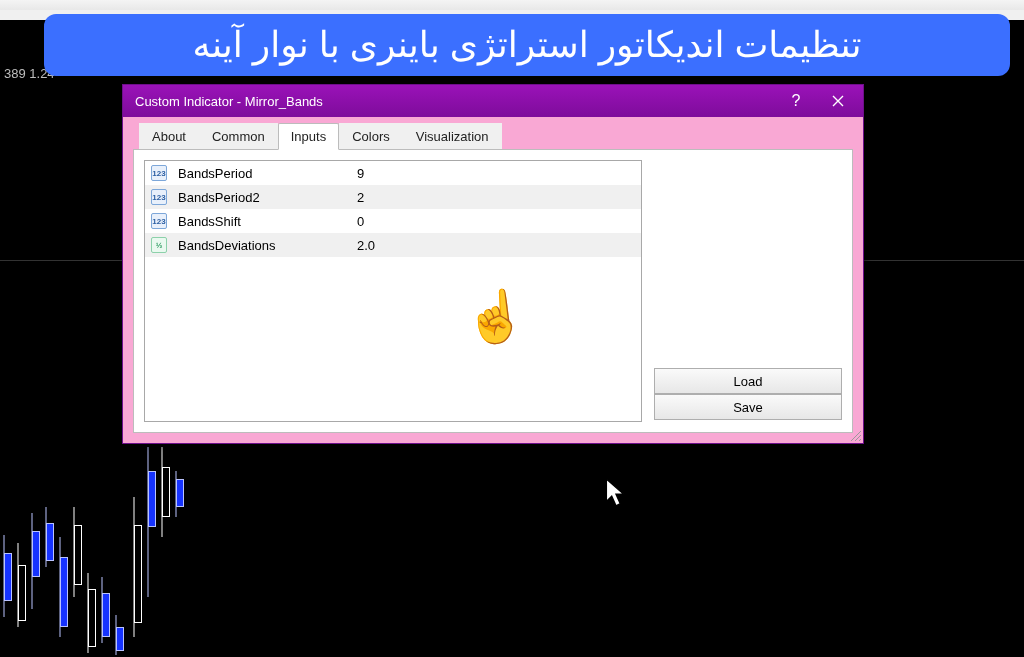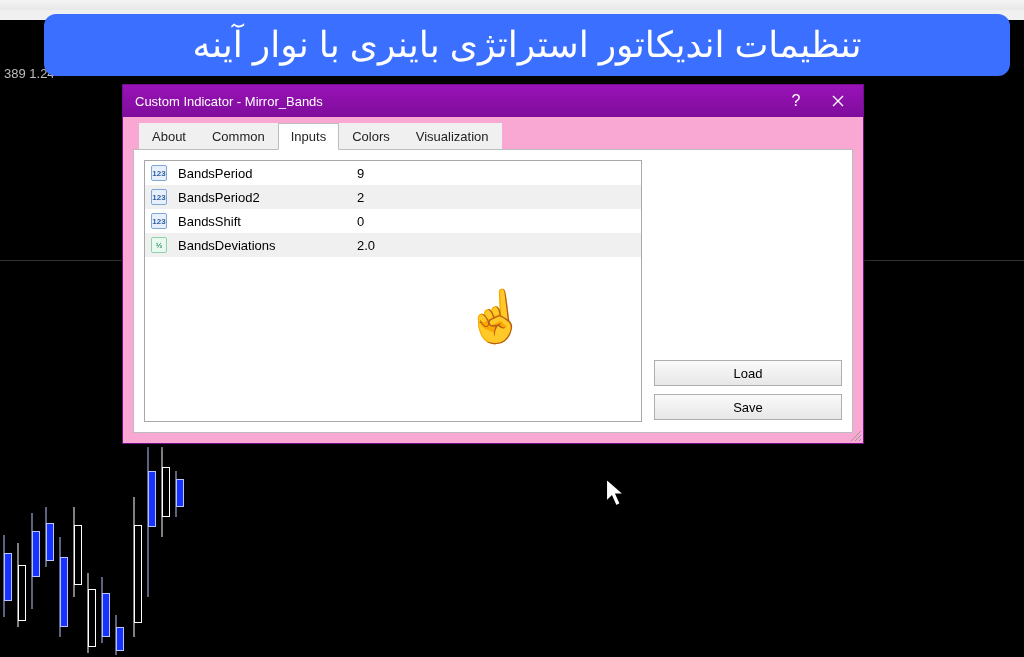--- a/index.html
+++ b/index.html
@@ -205,21 +205,21 @@
     font-size: 8px;
     color: #2c5fa3;
     font-weight: bold;
   }
   .var-icon.dbl { color:#2c9a5f; border-color:#8cd1aa; background:#eaf9f0; }
   .side-btns {
     flex: 1;
     display: flex;
     flex-direction: column;
     justify-content: flex-end;
-    gap: 8px;
+    gap: 0;
     padding-bottom: 2px;
   }
   .btn {
     height: 26px;
     border: 1px solid #aeaeae;
     background: linear-gradient(#fafafa,#e7e7e7);
     font-size: 13px;
     cursor: pointer;
     display:flex;
     align-items:center;

